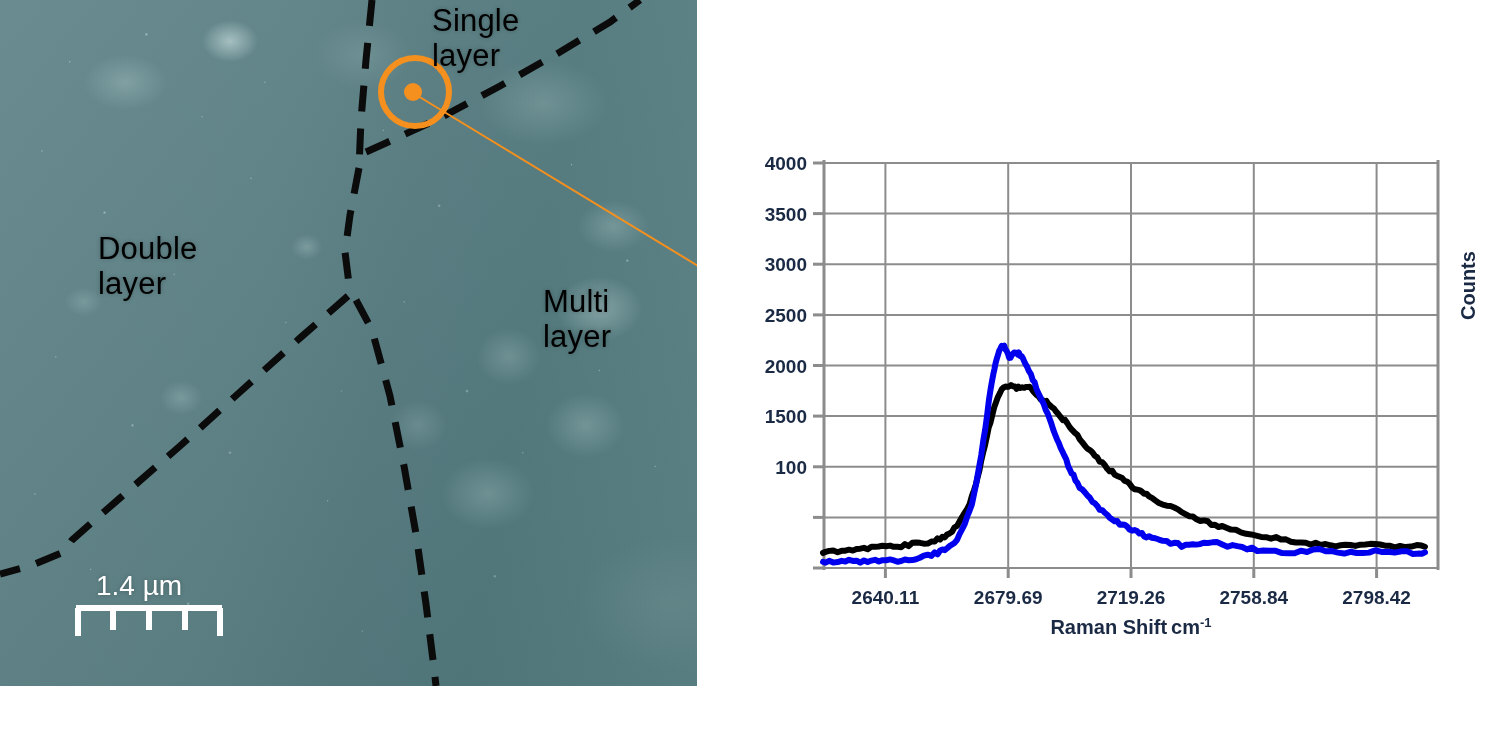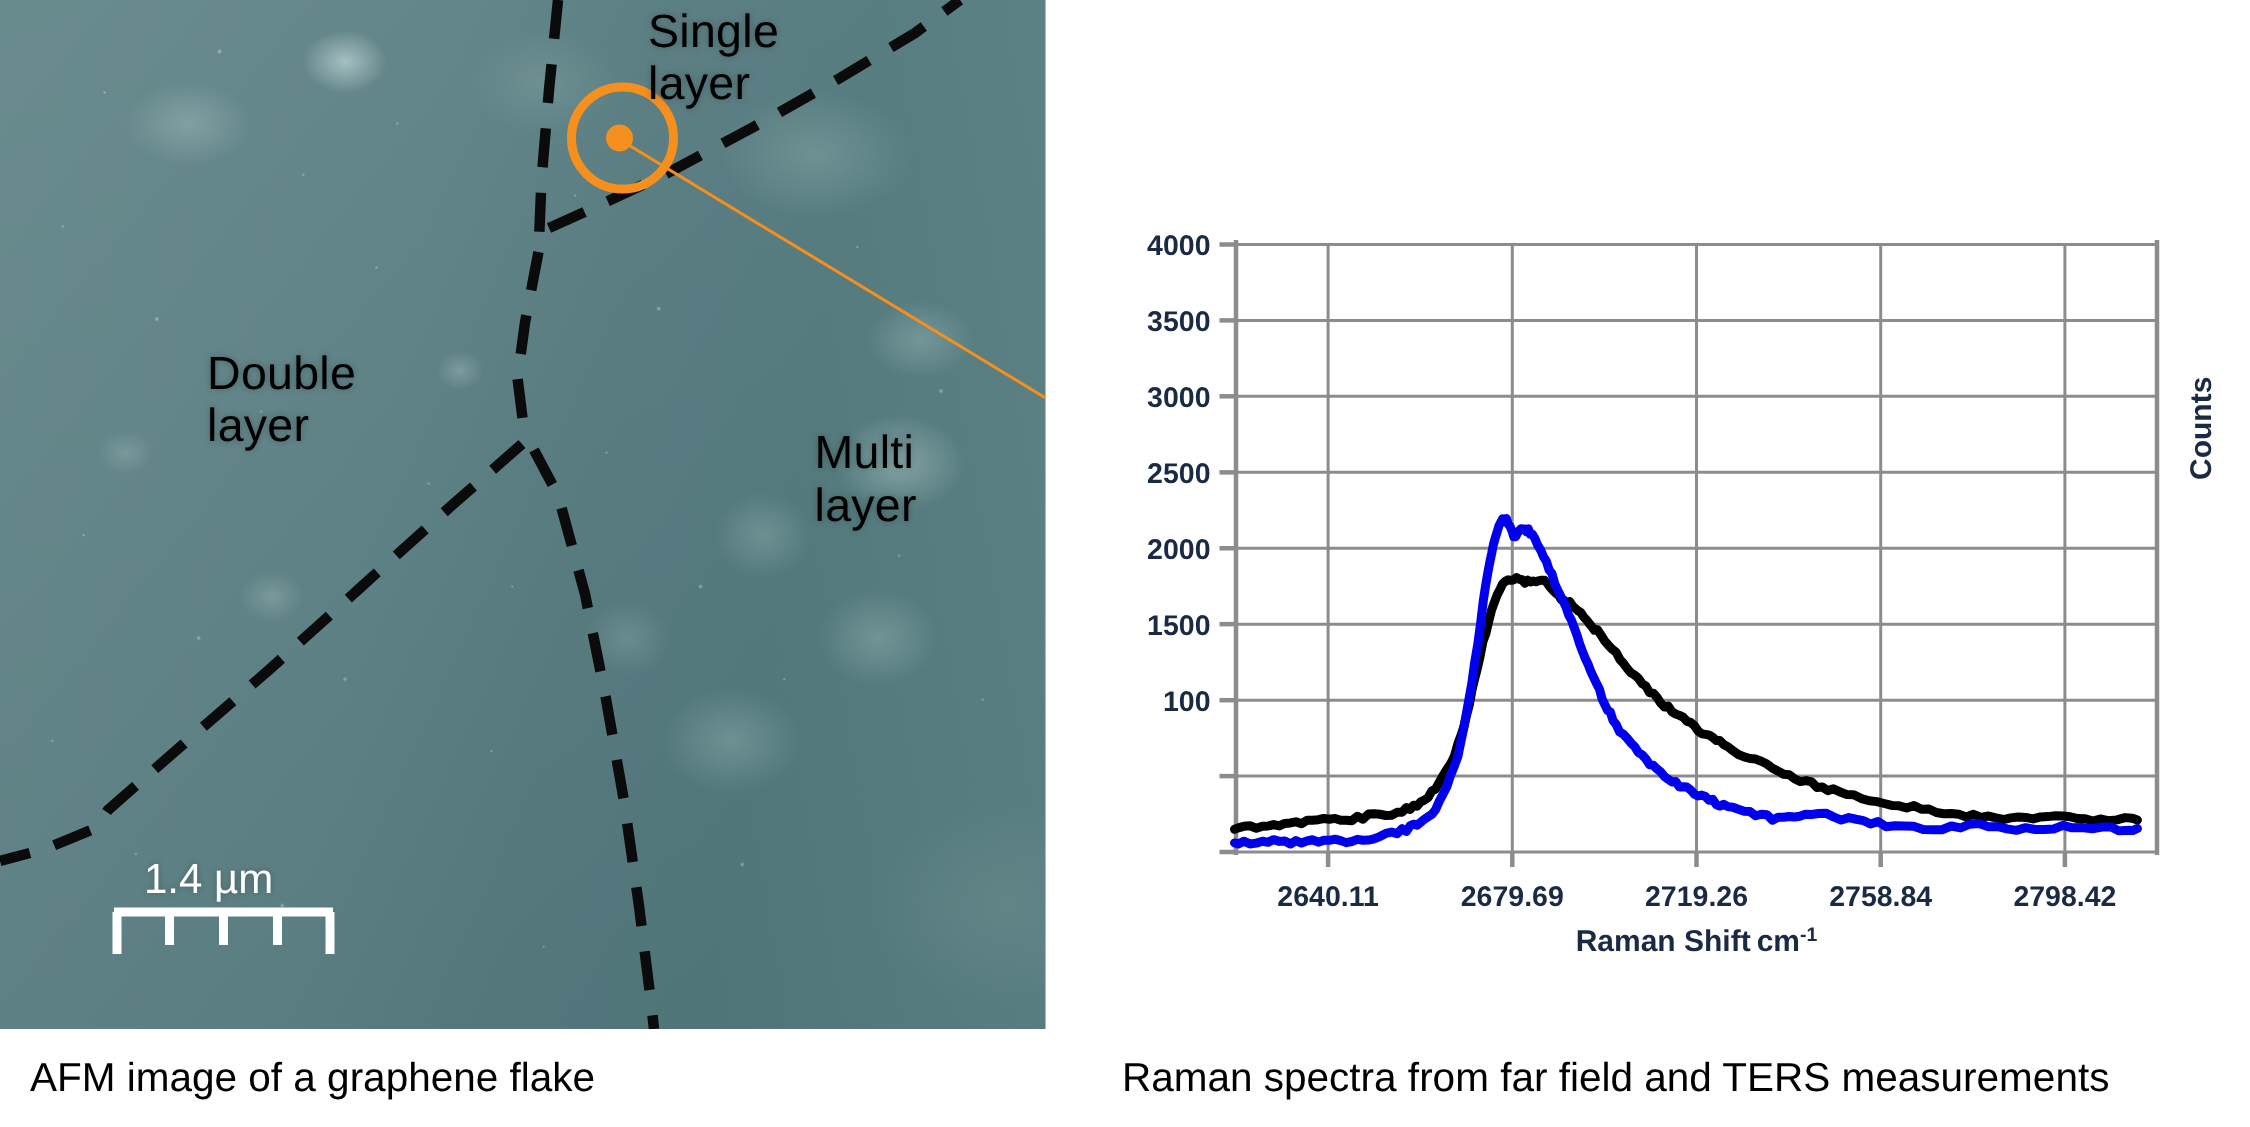--- a/index.html
+++ b/index.html
@@ -89,21 +89,21 @@
   }
   .afm-label {
     position: absolute;
     color: #000000;
     font-size: 31px;
     line-height: 1.12;
     letter-spacing: .2px;
     text-shadow: 0 0 4px rgba(0,0,0,.25);
     white-space: pre-line;
   }
-  .lbl-double { left: 98px;  top: 232px; margin-left: 40px; }
+  .lbl-double { left: 98px;  top: 232px; }
   .lbl-single { left: 432px; top: 4px;   }
   .lbl-multi  { left: 543px; top: 285px; }
 
   .scalebar-wrap {
     position: absolute;
     left: 72px; top: 570px;
   }
   .scalebar-text {
     color: #ffffff;
     font-size: 28px;
@@ -278,16 +278,14 @@
       <g fill="none" stroke-linejoin="round" stroke-linecap="round">
         <path id="series-far-field" stroke="#000000" stroke-width="6" d="M 103.01 532.87 L 105.54 531.88 L 109.11 530.87 L 113.28 530.47 L 117.60 532.22 L 121.62 530.80 L 125.35 530.68 L 129.07 529.70 L 132.79 530.62 L 136.52 528.96 L 140.24 528.65 L 143.96 527.85 L 147.69 529.22 L 151.41 526.78 L 155.13 526.87 L 158.86 526.48 L 162.58 525.68 L 166.30 526.18 L 170.03 525.61 L 173.75 526.81 L 177.47 526.82 L 181.20 527.21 L 184.92 524.16 L 188.64 526.15 L 192.37 522.70 L 196.09 522.44 L 199.91 522.83 L 203.83 523.67 L 207.71 523.54 L 211.38 521.58 L 214.71 521.47 L 217.58 518.32 L 220.12 519.57 L 222.45 516.78 L 224.73 517.40 L 227.12 514.52 L 229.60 513.41 L 232.08 511.68 L 234.56 507.30 L 237.05 505.97 L 239.53 501.53 L 242.06 497.04 L 244.64 492.80 L 247.20 488.92 L 249.65 483.99 L 251.94 475.76 L 254.00 470.24 L 255.89 464.48 L 257.67 456.97 L 259.43 450.39 L 261.25 440.51 L 263.11 432.56 L 264.97 425.42 L 266.83 416.97 L 268.69 407.48 L 270.55 402.40 L 272.42 394.45 L 274.28 387.07 L 276.14 381.87 L 278.00 376.80 L 279.86 373.24 L 281.72 369.25 L 283.59 367.51 L 285.45 366.54 L 287.31 366.89 L 289.17 366.49 L 291.03 365.00 L 292.89 366.19 L 294.76 366.46 L 296.62 368.87 L 298.48 366.74 L 300.34 367.99 L 302.20 367.29 L 304.06 367.85 L 305.93 367.09 L 307.79 366.90 L 309.65 366.84 L 311.51 368.75 L 313.37 371.43 L 315.23 373.54 L 317.10 375.40 L 318.96 376.75 L 320.82 379.63 L 322.68 380.17 L 324.54 382.22 L 326.40 380.98 L 328.27 383.82 L 330.13 385.50 L 331.99 387.17 L 333.85 388.41 L 335.71 391.20 L 337.52 393.08 L 339.29 395.40 L 341.07 397.62 L 342.96 400.19 L 345.02 399.85 L 347.30 403.26 L 349.76 407.24 L 352.32 410.20 L 354.90 412.87 L 357.43 414.84 L 359.91 419.59 L 362.40 422.39 L 364.88 425.78 L 367.36 428.63 L 369.84 430.03 L 372.32 432.21 L 374.81 435.80 L 377.29 437.36 L 379.77 441.88 L 382.25 442.13 L 384.74 445.00 L 387.22 448.78 L 389.70 451.34 L 392.18 450.75 L 394.66 454.57 L 397.15 455.98 L 399.63 456.90 L 402.11 458.08 L 404.59 460.88 L 407.08 461.56 L 409.56 463.71 L 412.04 467.28 L 414.52 469.22 L 417.00 469.59 L 419.49 470.10 L 421.87 471.58 L 424.15 473.71 L 426.49 473.67 L 429.02 476.31 L 431.90 477.84 L 435.22 480.38 L 438.90 482.98 L 442.77 484.55 L 446.69 485.66 L 450.51 486.04 L 454.24 487.53 L 457.96 489.40 L 461.68 492.16 L 465.41 494.09 L 469.13 496.19 L 472.85 496.50 L 476.58 499.34 L 480.30 501.07 L 484.02 500.41 L 487.75 501.28 L 491.37 505.01 L 494.89 504.65 L 498.47 507.09 L 502.24 505.92 L 506.36 507.80 L 510.93 509.61 L 515.84 509.79 L 520.96 512.39 L 526.12 513.85 L 531.18 514.41 L 536.15 515.66 L 541.11 516.97 L 546.08 517.21 L 551.04 518.65 L 556.01 517.07 L 560.97 519.49 L 565.94 519.35 L 570.90 521.68 L 575.86 522.52 L 580.83 522.39 L 585.79 522.77 L 590.76 524.65 L 595.72 522.87 L 600.69 524.93 L 605.65 524.03 L 610.61 525.31 L 615.58 526.35 L 620.54 525.27 L 625.51 524.67 L 630.47 524.94 L 635.44 525.93 L 640.40 524.63 L 645.37 524.40 L 650.33 523.86 L 655.29 523.99 L 660.26 524.54 L 665.22 525.70 L 670.19 525.83 L 675.15 527.38 L 680.12 525.97 L 685.48 527.10 L 691.24 526.58 L 696.80 525.07 L 701.56 525.56 L 704.94 526.74"></path>
         <path id="series-ters" stroke="#0000ee" stroke-width="6" d="M 103.01 541.93 L 105.54 542.63 L 109.11 540.80 L 113.28 542.62 L 117.60 542.08 L 121.62 540.85 L 125.35 541.55 L 129.07 539.78 L 132.79 540.92 L 136.52 540.66 L 140.24 542.71 L 143.96 540.40 L 147.69 542.04 L 151.41 540.57 L 155.13 539.84 L 158.86 541.46 L 162.58 540.13 L 166.30 540.20 L 170.03 539.43 L 173.75 540.42 L 177.47 541.76 L 181.20 540.99 L 184.92 539.57 L 188.64 540.19 L 192.37 540.08 L 196.09 539.21 L 199.91 537.73 L 203.83 535.65 L 207.71 534.72 L 211.38 535.87 L 214.71 532.41 L 217.58 534.34 L 220.12 530.42 L 222.45 529.45 L 224.73 530.13 L 227.12 528.23 L 229.60 526.10 L 232.08 524.49 L 234.56 522.95 L 237.05 519.82 L 239.53 514.07 L 242.06 509.39 L 244.64 504.25 L 247.20 496.46 L 249.65 490.49 L 251.94 484.26 L 254.00 474.13 L 255.89 465.22 L 257.67 455.14 L 259.43 445.30 L 261.25 435.20 L 263.16 421.29 L 265.12 409.85 L 267.05 395.81 L 268.89 380.35 L 270.55 369.53 L 271.99 361.26 L 273.26 354.48 L 274.43 349.11 L 275.57 343.18 L 276.76 338.86 L 278.00 334.88 L 279.24 330.59 L 280.48 328.37 L 281.72 325.85 L 282.97 326.24 L 284.21 325.61 L 285.45 329.46 L 286.69 330.93 L 287.93 333.73 L 289.17 337.88 L 290.41 337.83 L 291.65 335.34 L 292.89 333.77 L 294.14 332.44 L 295.38 332.71 L 296.57 332.66 L 297.71 334.56 L 298.88 332.50 L 300.14 336.13 L 301.58 336.10 L 303.25 339.04 L 305.08 343.39 L 307.02 346.58 L 308.98 351.21 L 310.89 354.12 L 312.75 360.09 L 314.61 362.24 L 316.48 369.03 L 318.34 373.17 L 320.20 376.83 L 322.06 380.65 L 323.92 384.43 L 325.78 390.03 L 327.65 393.49 L 329.51 398.55 L 331.37 403.61 L 333.23 409.65 L 335.09 414.53 L 336.95 419.19 L 338.81 423.04 L 340.68 428.01 L 342.54 431.77 L 344.40 435.71 L 346.26 439.30 L 348.12 446.16 L 349.94 449.83 L 351.70 453.64 L 353.48 454.48 L 355.37 460.47 L 357.43 462.92 L 359.71 467.95 L 362.17 469.43 L 364.73 472.12 L 367.31 475.28 L 369.84 477.75 L 372.32 481.81 L 374.81 483.26 L 377.29 485.98 L 379.77 489.81 L 382.25 490.19 L 384.74 492.74 L 387.22 494.74 L 389.70 497.72 L 392.18 499.47 L 394.66 501.27 L 397.15 501.01 L 399.63 504.65 L 402.11 504.57 L 404.59 504.74 L 407.08 506.54 L 409.56 509.46 L 412.04 510.66 L 414.52 510.08 L 417.00 511.03 L 419.49 513.56 L 421.87 512.92 L 424.15 516.41 L 426.49 517.38 L 429.02 516.22 L 431.90 517.76 L 435.22 518.20 L 438.90 519.55 L 442.77 520.85 L 446.69 521.03 L 450.51 523.85 L 454.24 522.85 L 457.96 523.09 L 461.68 526.83 L 465.41 524.83 L 469.13 524.81 L 472.75 524.30 L 476.28 524.62 L 479.85 524.12 L 483.63 522.78 L 487.75 522.95 L 492.31 522.37 L 497.23 522.10 L 502.34 524.57 L 507.50 526.73 L 512.57 525.07 L 517.43 526.17 L 522.20 527.04 L 527.01 529.37 L 532.03 527.64 L 537.39 531.12 L 543.20 530.54 L 549.35 530.68 L 555.71 530.85 L 562.11 533.05 L 568.42 533.14 L 574.62 533.19 L 580.83 530.66 L 587.03 531.94 L 593.24 529.46 L 599.44 529.01 L 605.65 531.24 L 611.86 531.10 L 618.06 532.60 L 624.27 533.58 L 630.47 531.76 L 636.68 533.00 L 642.88 532.98 L 649.09 532.62 L 655.29 530.25 L 661.50 531.90 L 668.00 531.65 L 674.80 532.52 L 681.46 531.36 L 687.51 531.29 L 692.53 533.91 L 696.40 533.64 L 699.43 533.47 L 701.76 533.74 L 703.55 532.91 L 704.94 532.31"></path>
       </g>
     </svg>
 
     <div class="y-title">Counts</div>
 
   </div>
 
-  <div class="caption caption-left">AFM image of a graphene flake</div>
-  <div class="caption caption-right">Raman spectra from far field and TERS measurements</div>
 
 </div>
 
 </body></html>

